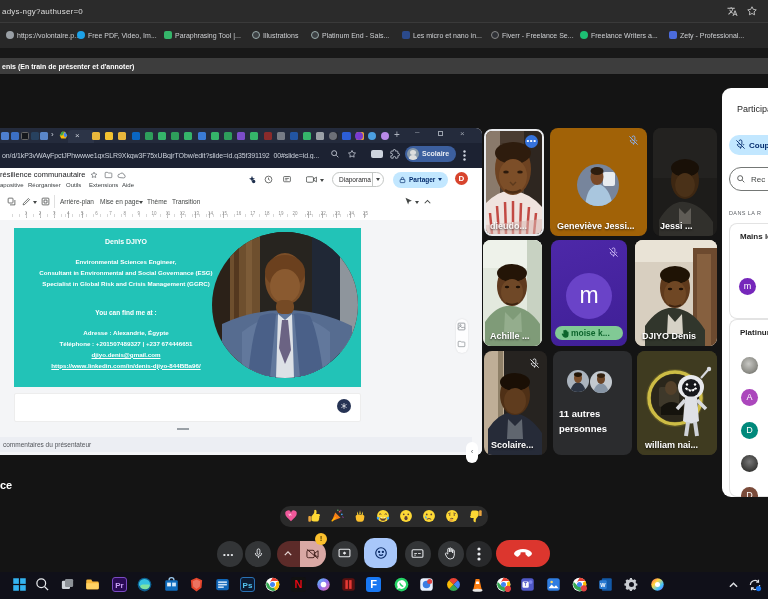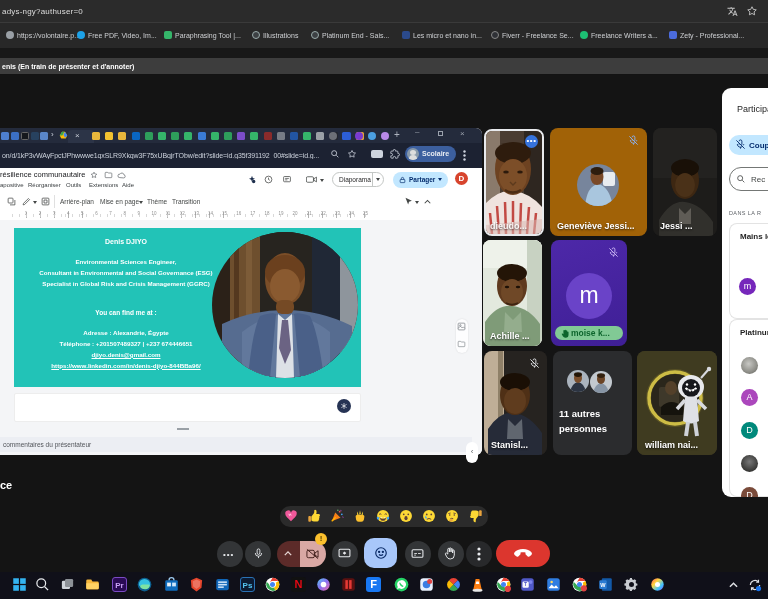--- a/index.html
+++ b/index.html
@@ -375,36 +375,53 @@
       <span class="abs" style="left:15px;top:33px;width:46px;height:46px;border-radius:50%;background:#6a43c8;color:#fff;font-size:23px;text-align:center;line-height:44px;font-weight:normal">m</span>
       <svg class="mic" style="right:8px;top:7px" width="11" height="11" viewBox="0 0 24 24" fill="none" stroke="#cdb8f5" stroke-width="2">
           <path d="M9 5a3 3 0 0 1 6 0v6a3 3 0 0 1-1 2.2M9 9v2a3 3 0 0 0 .5 1.6M5 11a7 7 0 0 0 11.6 5.2M19 11a7 7 0 0 1-.6 2.8M12 18v3M3 3l18 18"></path>
         </svg>
       <span class="abs" style="left:4px;top:86px;width:68px;height:14px;background:#81c995;border-radius:7px"></span>
       <svg class="abs" style="left:10px;top:89px" width="8" height="9" viewBox="0 0 12 14" fill="#0d652d">
           <path d="M3.5 6V2.5a1 1 0 0 1 2 0V6 2a1 1 0 0 1 2 0v4V3a1 1 0 0 1 2 0v4.5V5a1 1 0 0 1 2 0v4a4.5 4.5 0 0 1-4.5 4.5h-.5a4.5 4.5 0 0 1-3.8-2.4L1 8.3a1 1 0 0 1 1.7-1L3.5 8z"></path>
         </svg>
       <span class="abs" style="left:20px;top:88px;color:#0d652d;font-size:8.5px;font-weight:bold">moise k...</span>
     </div>
+    <div class="tile" style="left:635px;top:165px;width:82px;height:106px;background:#cfc5b5">
+      <svg width="82" height="106" viewBox="0 0 82 106">
+        <rect width="82" height="106" fill="#d8cfc0"></rect>
+        <rect x="0" y="0" width="82" height="22" fill="#e9e3d6"></rect>
+        <rect x="58" y="8" width="24" height="98" fill="#6d4a2f"></rect>
+        <rect x="62" y="14" width="14" height="92" fill="#86603f"></rect>
+        <path d="M10 86 Q24 66 40 68 Q58 70 70 90 L70 106 L10 106 Z" fill="#31362c"></path>
+        <path d="M33 74 L40 82 L47 74 L48 94 L32 94 Z" fill="#d6d2c6"></path>
+        <ellipse cx="40" cy="48" rx="15" ry="20" fill="#5f3a1c"></ellipse>
+        <ellipse cx="40" cy="35" rx="15" ry="9" fill="#1f1305"></ellipse>
+        <ellipse cx="40" cy="54" rx="11" ry="13" fill="#6f4724"></ellipse>
+        <ellipse cx="35" cy="49" rx="2.2" ry="1.3" fill="#1d1006"></ellipse>
+          <ellipse cx="46" cy="49" rx="2.2" ry="1.3" fill="#1d1006"></ellipse>
+        <path d="M34 65 q6 3 12 0" stroke="#3e2310" stroke-width="1.6" fill="none"></path>
+      </svg>
+      <span class="tname">DJIYO Denis</span>
+    </div>
 
     <div class="tile" style="left:484px;top:276px;width:63px;height:104px;background:#211f1c">
       <svg width="63" height="104" viewBox="0 0 63 104">
         <rect width="63" height="104" fill="#262320"></rect>
         <rect x="0" y="0" width="20" height="104" fill="#bfae97"></rect>
         <rect x="14" y="0" width="5" height="104" fill="#8f8068"></rect>
         <path d="M4 78 Q16 60 30 62 Q46 64 58 82 L58 104 L4 104 Z" fill="#262b38"></path>
         <path d="M24 68 L31 75 L38 68 L39 88 L23 88 Z" fill="#cfd3d8" opacity=".35"></path>
         <ellipse cx="31" cy="44" rx="15" ry="20" fill="#4f3016"></ellipse>
         <ellipse cx="31" cy="31" rx="15" ry="9" fill="#1a0f05"></ellipse>
         <ellipse cx="31" cy="50" rx="11" ry="13" fill="#5f3c1e"></ellipse>
       </svg>
       <svg class="mic" style="right:7px;top:7px" width="11" height="11" viewBox="0 0 24 24" fill="none" stroke="#e8eaed" stroke-width="2">
           <path d="M9 5a3 3 0 0 1 6 0v6a3 3 0 0 1-1 2.2M9 9v2a3 3 0 0 0 .5 1.6M5 11a7 7 0 0 0 11.6 5.2M19 11a7 7 0 0 1-.6 2.8M12 18v3M3 3l18 18"></path>
         </svg>
-      <span class="tname">Stanisl...</span>
+      <span class="tname">Scolaire...</span>
     </div>
     <div class="tile" style="left:553px;top:276px;width:79px;height:104px;background:#2b2c2e">
       <svg class="abs" style="left:14px;top:19px" width="22" height="22" viewBox="0 0 22 22">
           <defs>
             <clipPath id="av1">
               <circle cx="11" cy="11" r="11"></circle>
             </clipPath>
           </defs>
           <g clip-path="url(#av1)">
             <rect width="22" height="22" fill="#aab3bd"></rect>

